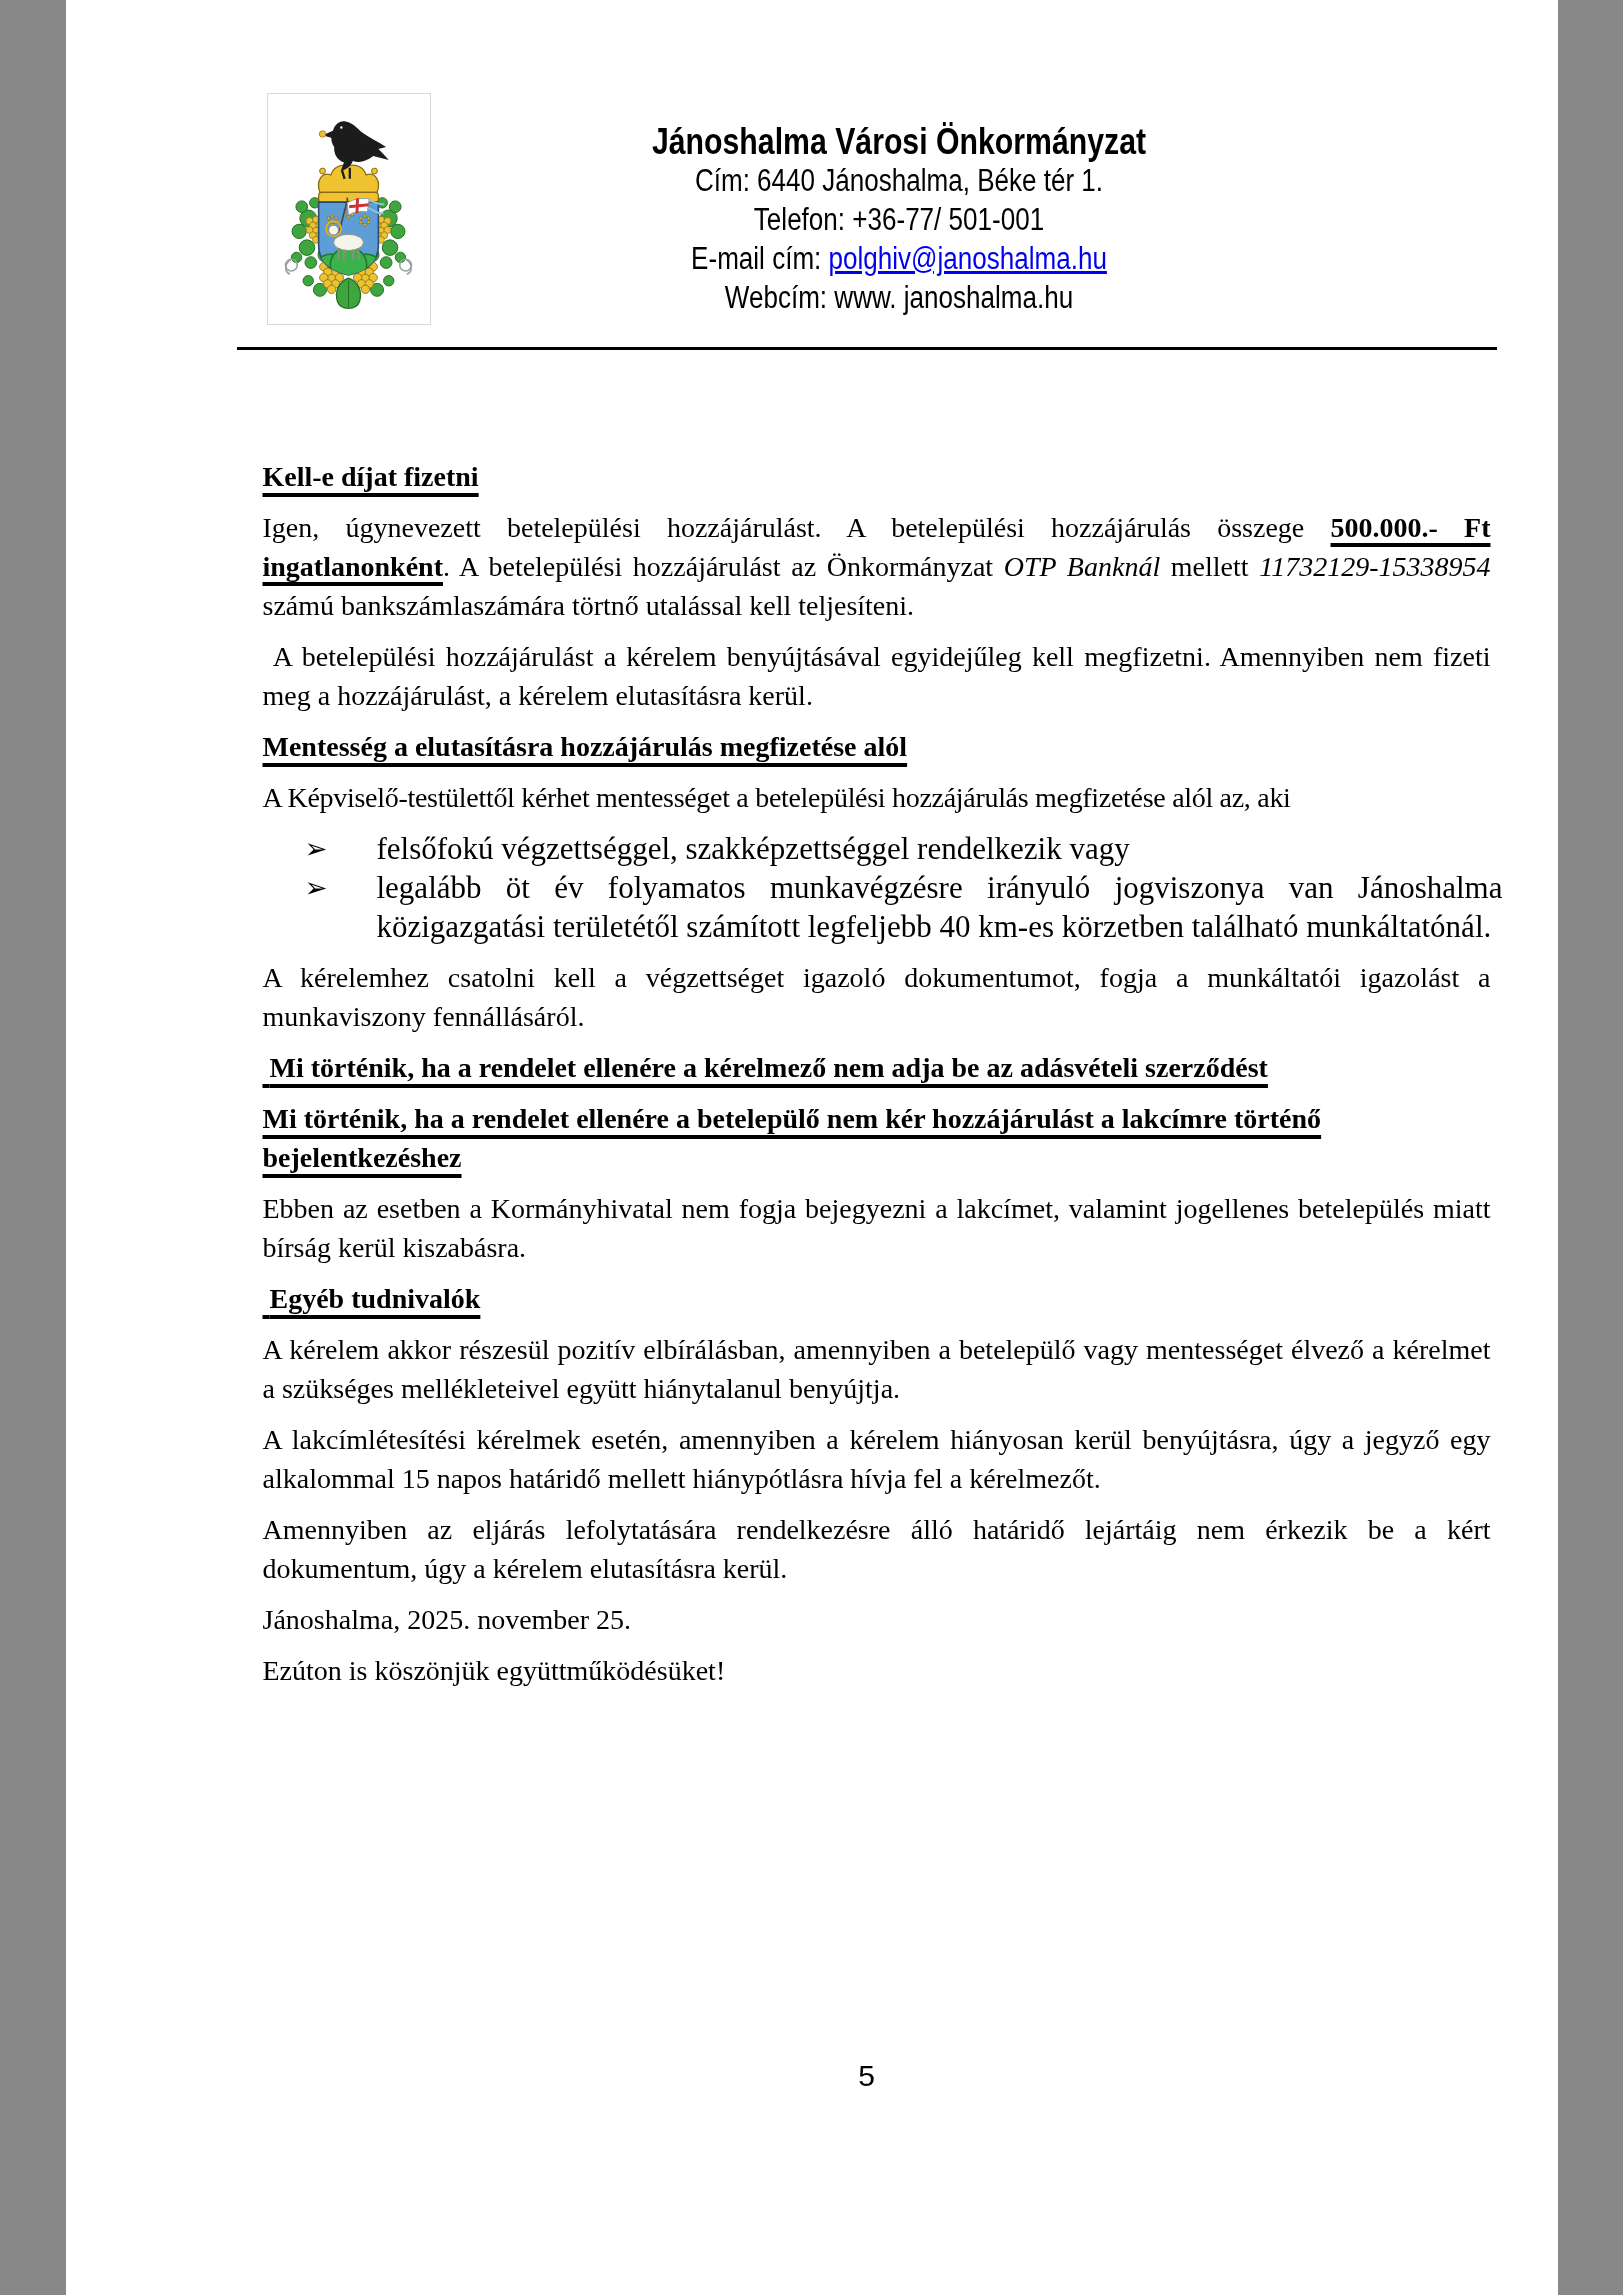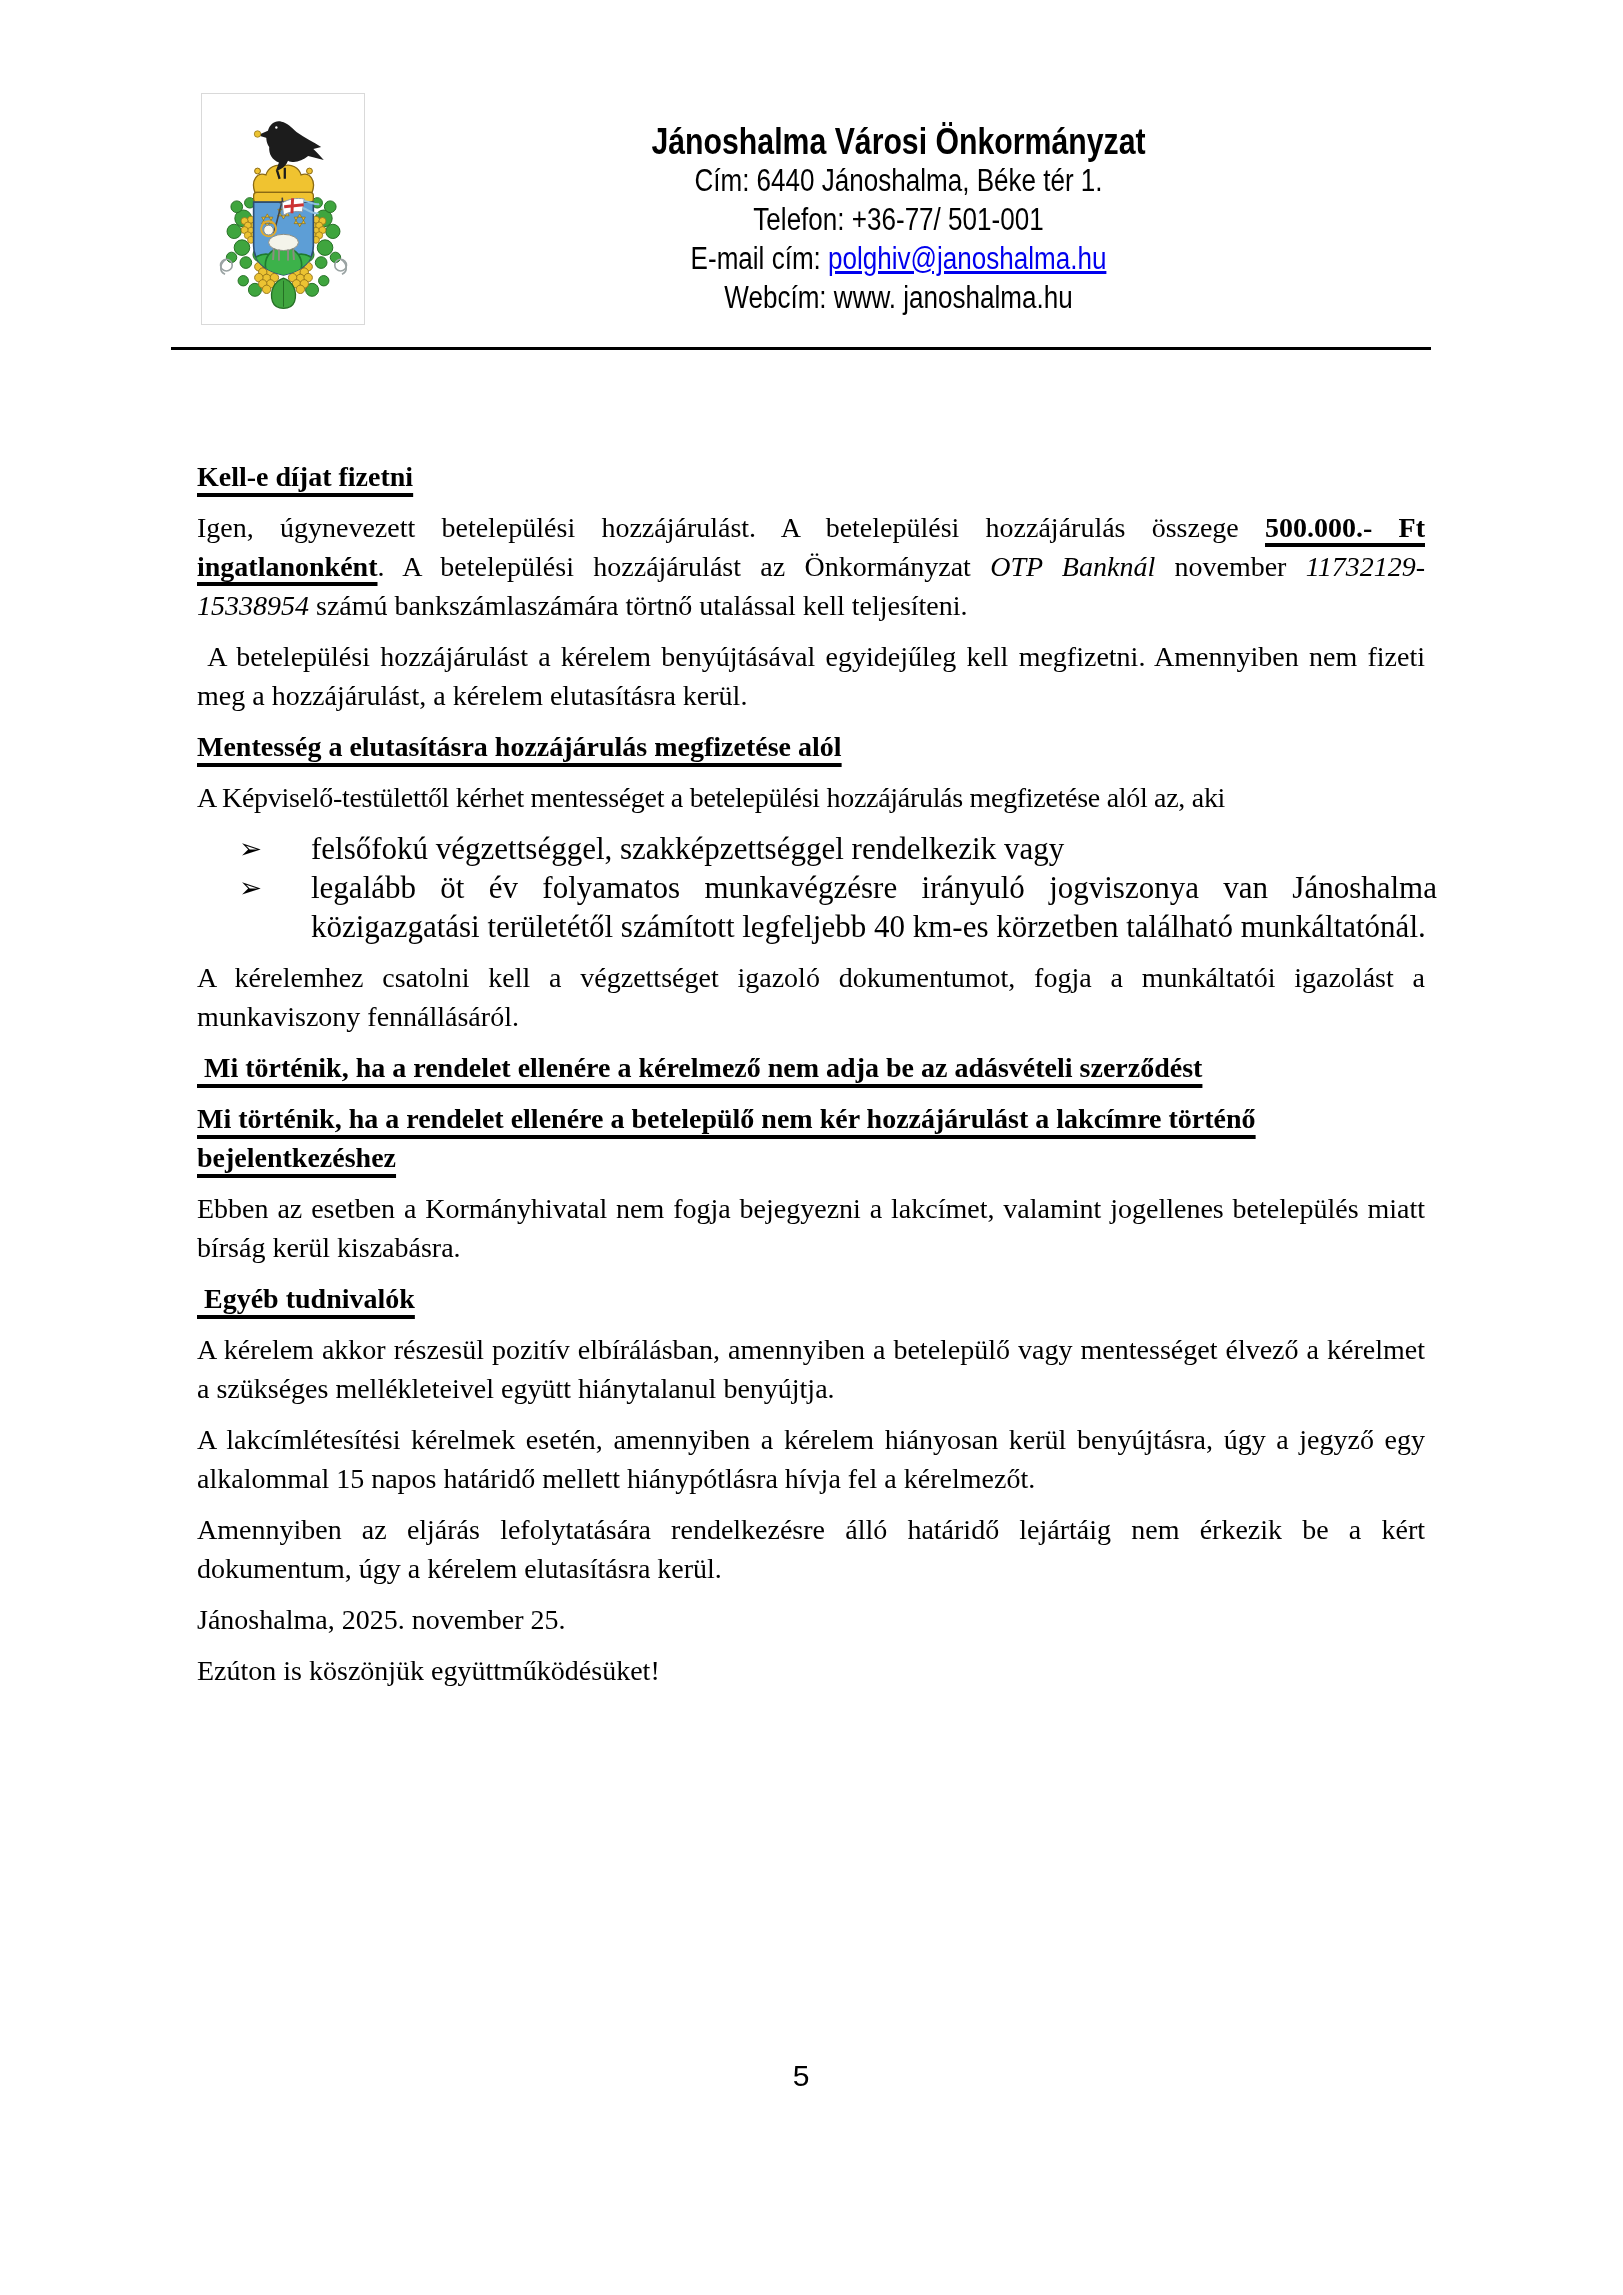--- a/index.html
+++ b/index.html
@@ -1,18 +1,18 @@
 <!DOCTYPE html>
 <html style="font-size:10.5px"><head>
 <meta charset="utf-8">
 <style>
   html,body{margin:0;padding:0;background:#888;}
   .page{
     position:relative;
-    width:1623px;height:2295px;
+    width:1492px;height:2295px;
     background:#ffffff;
     margin:0 auto;
     font-family:"Liberation Serif", serif;
     color:#000;
     overflow:hidden;
   }
   
   .header-row{
     position:absolute;left:201px;top:93px;right:191px;
     display:flex;align-items:flex-start;
@@ -193,21 +193,21 @@
       <div class="hline">Webcím: www. janoshalma.hu</div>
     </div>
   </div>
 
   <div class="header-rule"></div>
 
   <div class="content">
 
     <h2 class="doc-h">Kell-e díjat fizetni</h2>
 
-    <p><span>Igen, úgynevezett betelepülési hozzájárulást. A betelepülési hozzájárulás összege </span><span class="bu">500.000.- Ft ingatlanonként</span><span>. A betelepülési hozzájárulást az Önkormányzat </span><span class="it">OTP Banknál</span><span> november </span><span class="it">11732129-15338954</span><span> számú bankszámlaszámára törtnő utalással kell teljesíteni.</span></p>
+    <p><span>Igen, úgynevezett betelepülési hozzájárulást. A betelepülési hozzájárulás összege </span><span class="bu">500.000.- Ft ingatlanonként</span><span>. A betelepülési hozzájárulást az Önkormányzat </span><span class="it">OTP Banknál</span><span> mellett </span><span class="it">11732129-15338954</span><span> számú bankszámlaszámára törtnő utalással kell teljesíteni.</span></p>
 
     <p class="prewrap"> A betelepülési hozzájárulást a kérelem benyújtásával egyidejűleg kell megfizetni. Amennyiben nem fizeti meg a hozzájárulást, a kérelem elutasításra kerül.</p>
 
     <h2 class="doc-h mt-h2">Mentesség a elutasításra hozzájárulás megfizetése alól</h2>
 
     <p class="tight">A Képviselő-testülettől kérhet mentességet a betelepülési hozzájárulás megfizetése alól az, aki</p>
 
     <div class="bullet">
       <span class="glyph">➢</span>
       <span class="btxt">felsőfokú végzettséggel, szakképzettséggel rendelkezik vagy</span>

